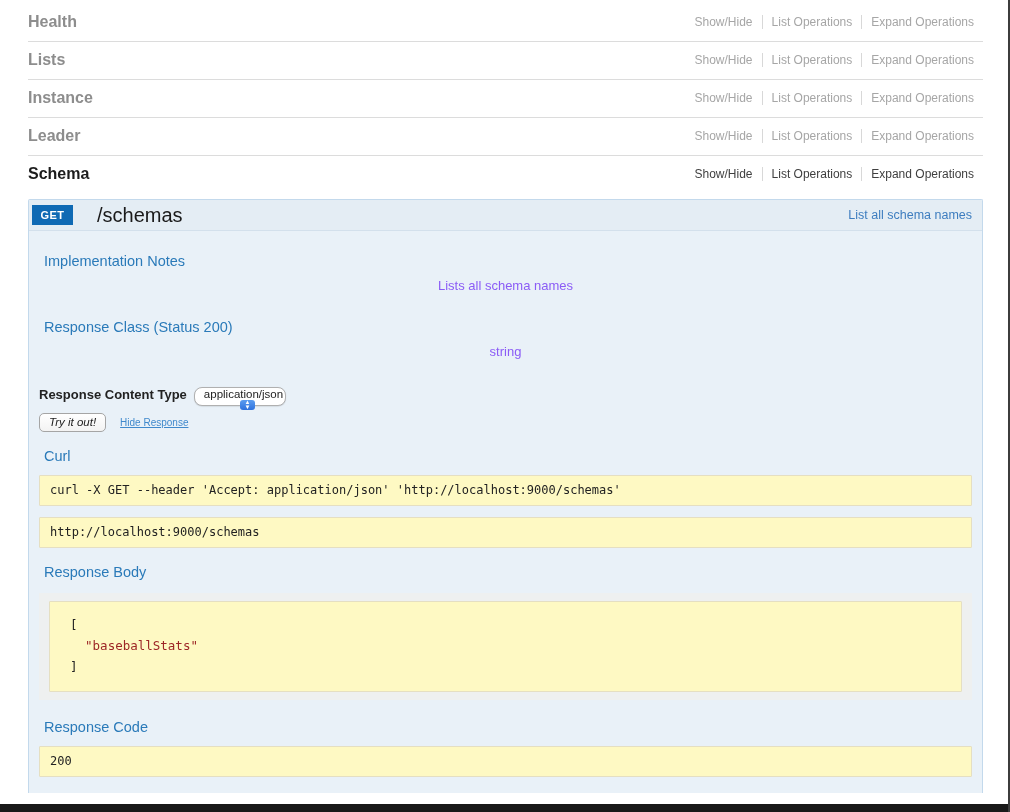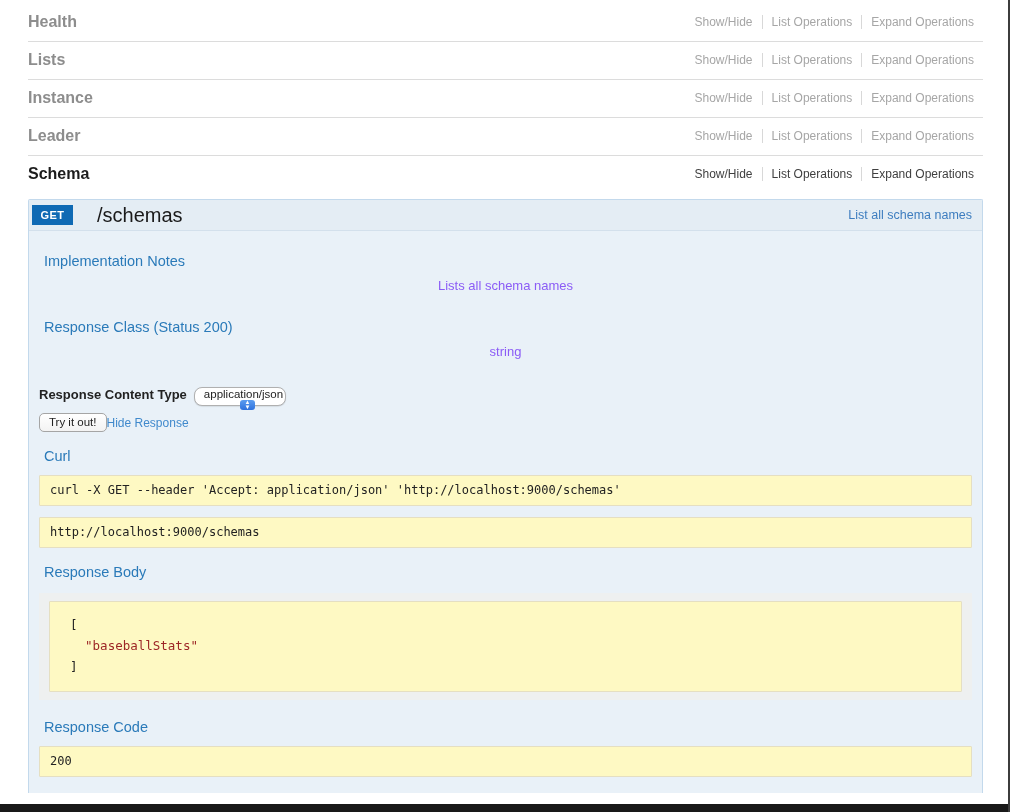--- a/index.html
+++ b/index.html
@@ -95,25 +95,25 @@
     align-items: center; justify-content: center;
     font-size: 6px; line-height: 5px;
   }
 
   .actions-row { margin-top: 7px; display: flex; align-items: center; }
   .try-btn {
     font-family: "Liberation Sans", sans-serif;
     font-size: 11.5px; color: #222222;
     background: linear-gradient(#ffffff, #f3f3f3);
     border: 1px solid #a5a5a5; border-radius: 5px;
-    padding: 2px 9px 3px; cursor: pointer;
+    padding: 2px 9px 3px; cursor: pointer; font-style: italic;
   }
   .hide-response {
-    font-size: 12px; color: #4089cc;
-    cursor: pointer;
+    margin-left: 14px; font-size: 10px; color: #4089cc;
+    text-decoration: underline; cursor: pointer;
   }
 
   pre.code {
     margin: 11px 0 0;
     background: #fef9c3;
     border: 1px solid #e5dfc2;
     border-radius: 1px;
     padding: 7px 10px;
     font-family: "DejaVu Sans Mono", monospace;
     font-size: 12px; line-height: 15px; color: #222222;

